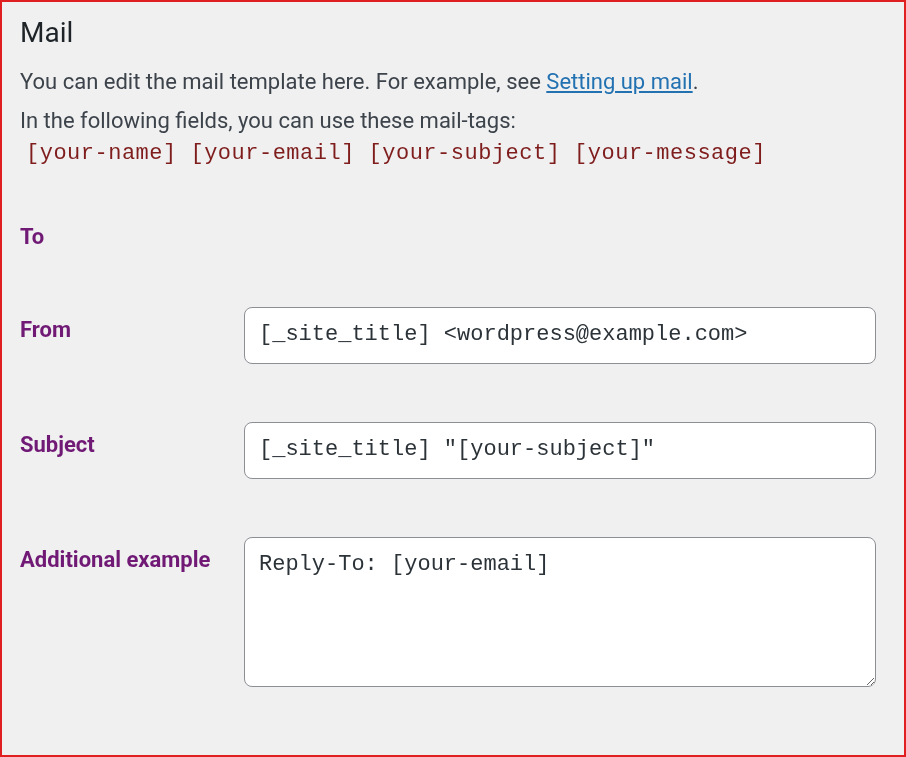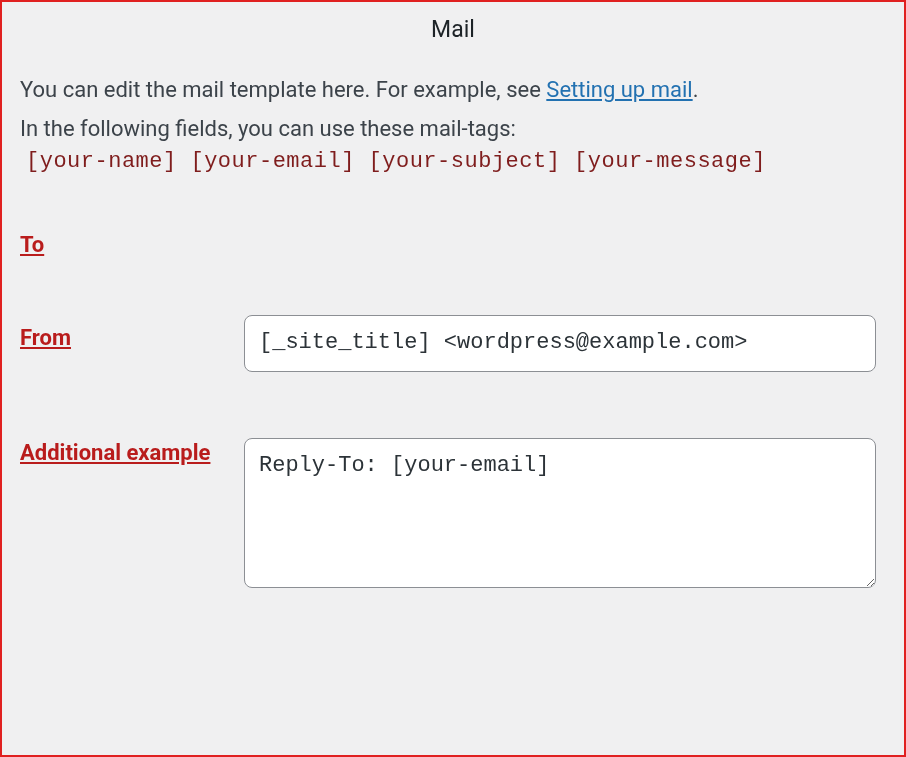--- a/index.html
+++ b/index.html
@@ -15,25 +15,24 @@
       overflow: hidden;
     }
     .panel {
       border: 2px solid #e02020;
       background: #f0f0f1;
       width: 906px;
       height: 757px;
       padding: 14px 18px 20px 18px;
     }
     .title {
-      font-size: 23px;
+      font-size: 28px;
       font-weight: 400;
       color: #1d2327;
-      margin-bottom: 30px;
-      text-align: center;
+      margin-bottom: 16px;
     }
     .desc-line1 {
       font-size: 22px;
       color: #3c434a;
       line-height: 1.5;
       margin-bottom: 6px;
     }
     .desc-line1 a {
       color: #2271b1;
     }
@@ -56,24 +55,23 @@
       align-items: flex-start;
       margin-bottom: 58px;
     }
     .form-row:last-child {
       margin-bottom: 0;
     }
     .form-label {
       width: 224px;
       font-size: 22px;
       font-weight: 700;
-      color: #b91c1c;
+      color: #701a75;
       padding-top: 10px;
       flex-shrink: 0;
-      text-decoration: underline;
     }
     .form-control {
       flex: 1;
       padding-right: 10px;
     }
     .form-control input[type="text"] {
       width: 100%;
       font-family: "SFMono-Regular", Consolas, "Liberation Mono", Menlo, Courier, monospace;
       font-size: 22px;
       padding: 12px 14px;
@@ -88,21 +86,20 @@
       font-family: "SFMono-Regular", Consolas, "Liberation Mono", Menlo, Courier, monospace;
       font-size: 22px;
       padding: 12px 14px;
       border: 1px solid #8c8f94;
       border-radius: 8px;
       background: #fff;
       color: #2c3338;
       line-height: 1.4;
       height: 150px;
       resize: both;
-      margin-top: 8px;
     }
   </style>
 </head>
 <body>
 
 <div class="panel">
 
   <h2 class="title">Mail</h2>
 
   <p class="desc-line1">
@@ -115,20 +112,26 @@
     <div class="form-label">To</div>
   </div>
 
   <div class="form-row">
     <div class="form-label">From</div>
     <div class="form-control">
       <input type="text" value="[_site_title] &lt;wordpress@example.com&gt;" style="">
     </div>
   </div>
 
+  <div class="form-row">
+    <div class="form-label">Subject</div>
+    <div class="form-control">
+      <input type="text" value="[_site_title] &quot;[your-subject]&quot;" style="">
+    </div>
+  </div>
 
   <div class="form-row">
     <div class="form-label">Additional example</div>
     <div class="form-control">
       <textarea style="">Reply-To: [your-email]</textarea>
     </div>
   </div>
 
 </div>
 

